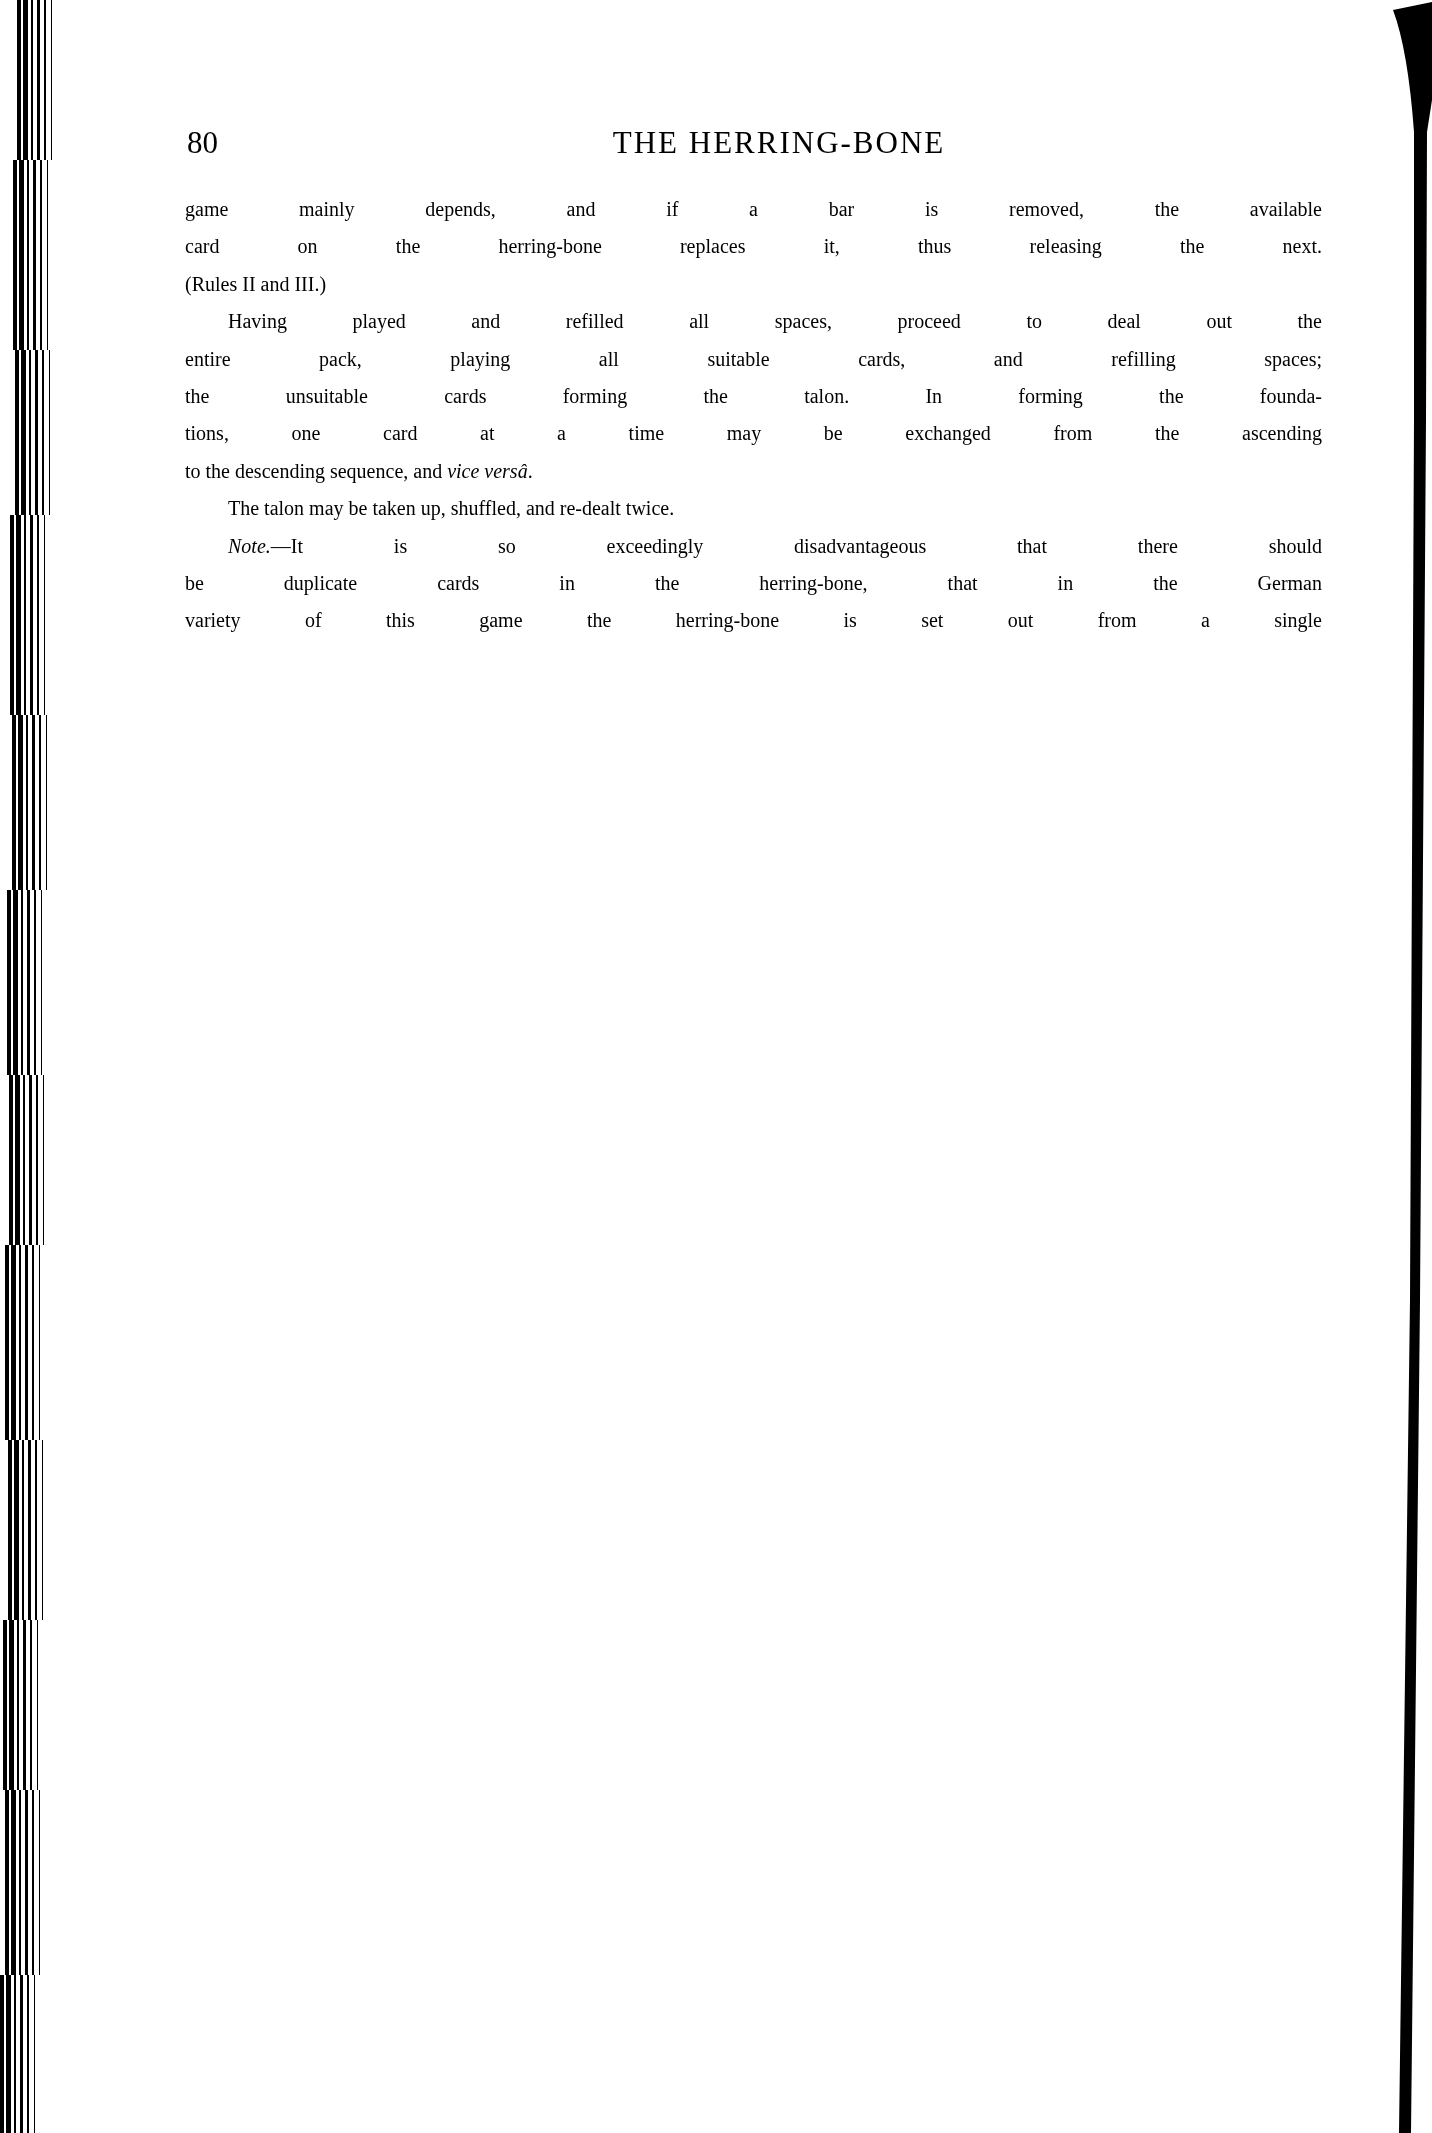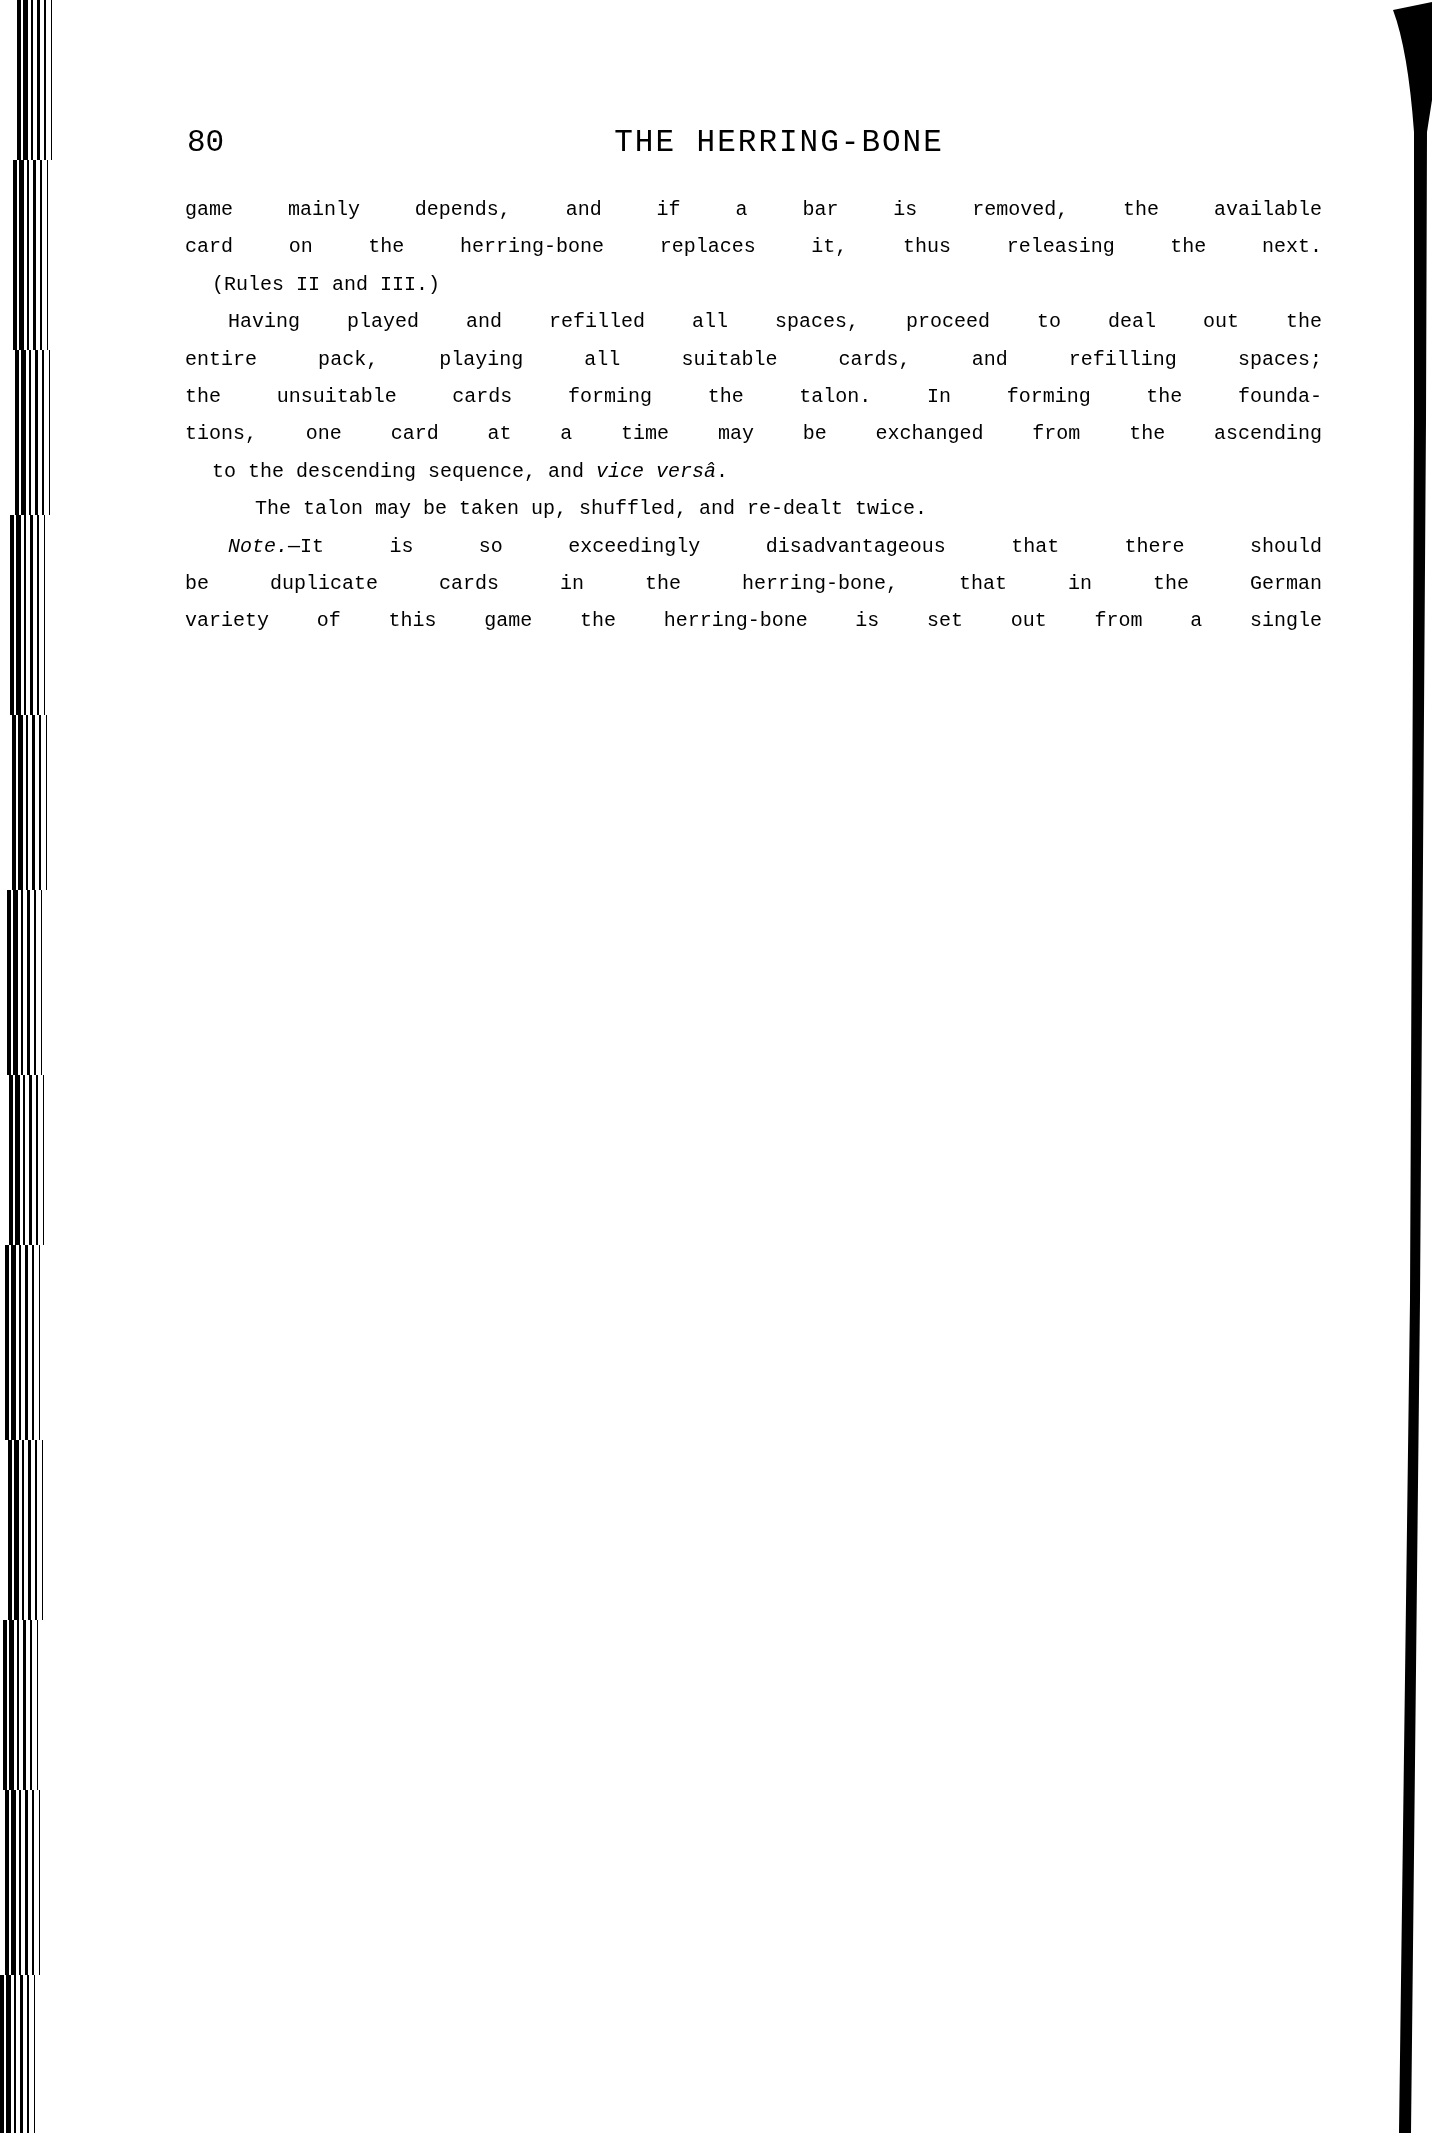--- a/index.html
+++ b/index.html
@@ -6,21 +6,21 @@
     margin: 0;
     padding: 0;
     background: #ffffff;
   }
   #page {
     position: relative;
     width: 1432px;
     height: 2133px;
     background: #ffffff;
     overflow: hidden;
-    font-family: Liberation Mono, monospace;
+    font-family: Liberation Serif, serif;
     color: #000000;
   }
 
   
   .gutter {
     position: absolute;
     left: 0;
     top: 0;
     width: 72px;
     height: 2133px;
@@ -95,21 +95,20 @@
     height: 37.4px;
     line-height: 37.4px;
     font-size: 20px;
     text-align: justify;
     text-align-last: justify;
     text-justify: inter-word;
     white-space: nowrap;
   }
   .line.last {
     text-align-last: left;
-    margin-left: 27px;
   }
   .line.first {
     padding-left: 43px;
   }
   .it { font-style: italic; }
 </style>
 </head>
 <body>
 
 <div id="page">

